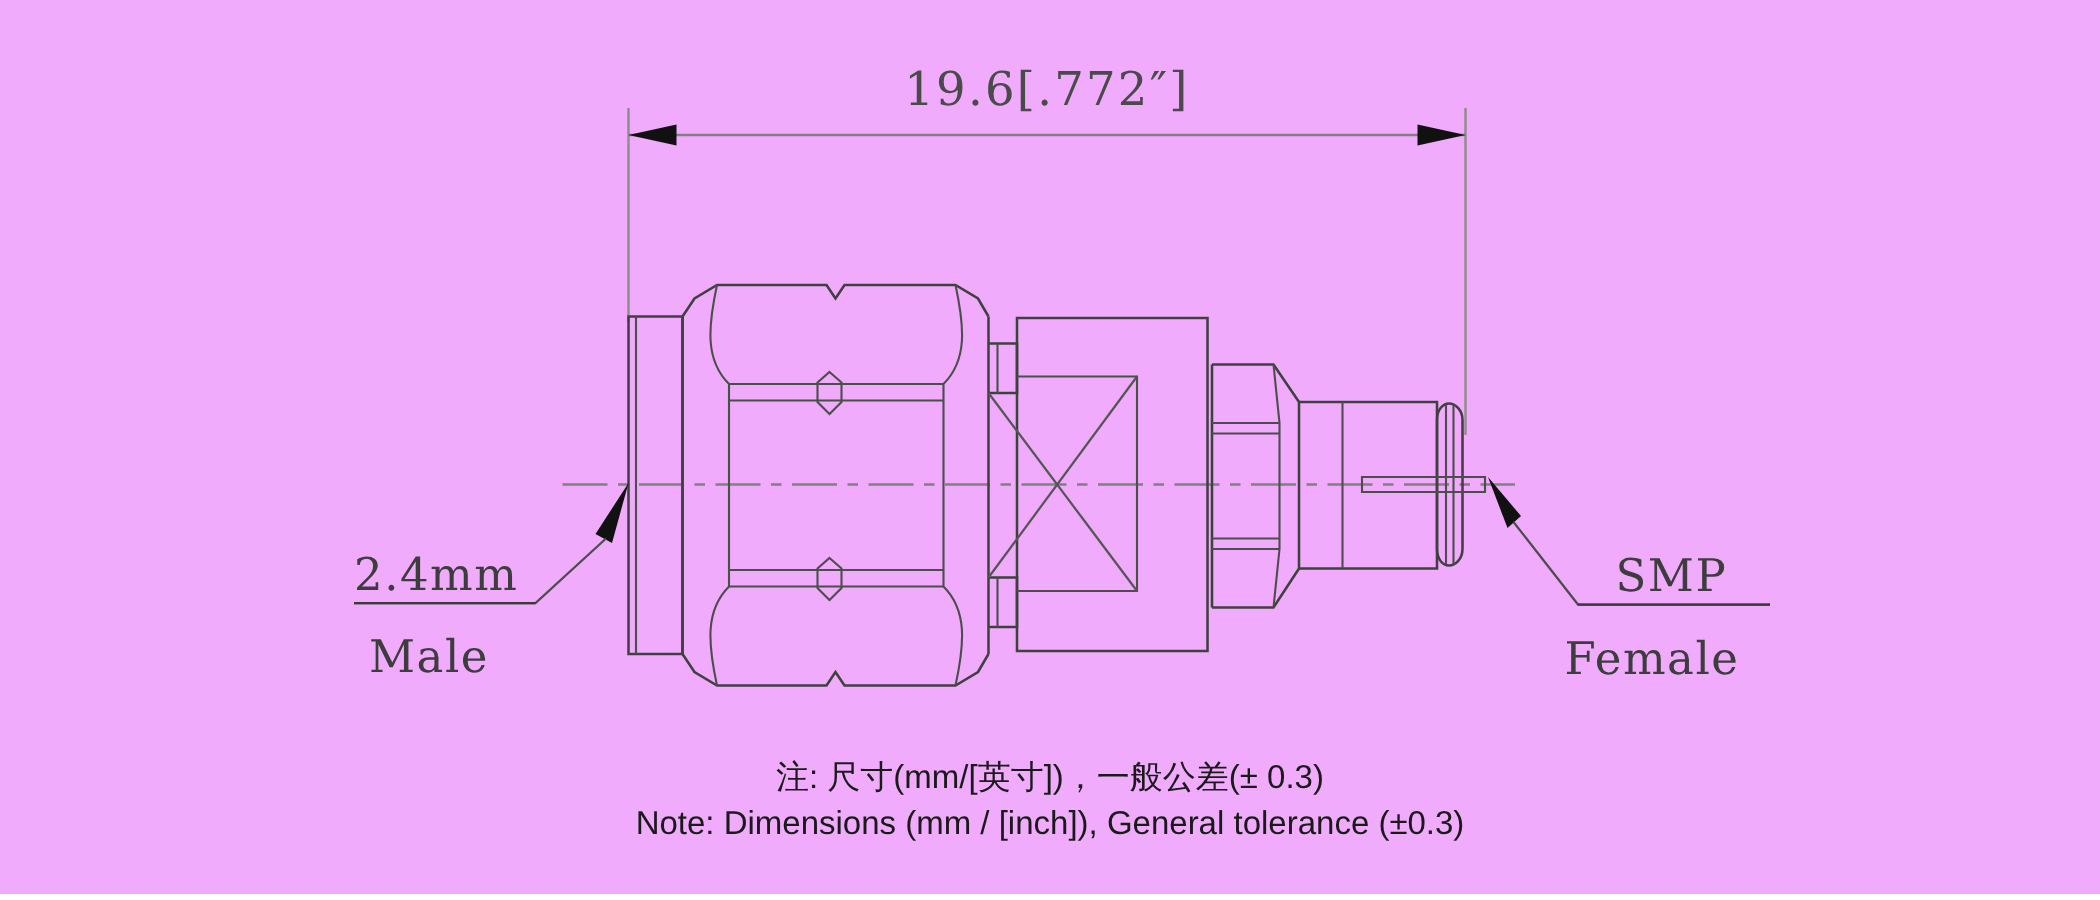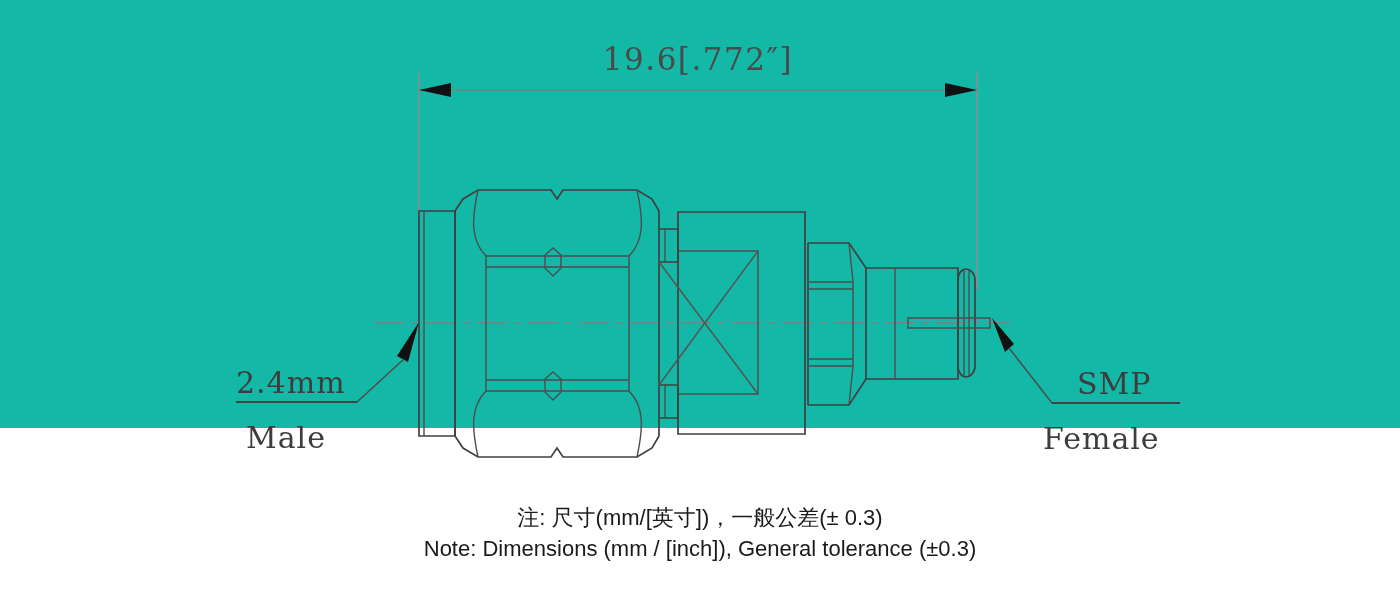--- a/index.html
+++ b/index.html
@@ -9,22 +9,22 @@
   }
   body {
     width: 1400px;
     height: 600px;
     font-family: "Liberation Sans", sans-serif;
     overflow: hidden;
   }
   #drawing-root {
     position: relative;
     width: 1400px;
-    height: 428px;
-    background: #14b8a6;
+    height: 596px;
+    background: #f0abfc;
     text-align: right;
   }
   svg.tech-drawing {
     display: block;
     width: 1400px;
     height: 600px;
   }
   
   .outline {
     fill: none;

